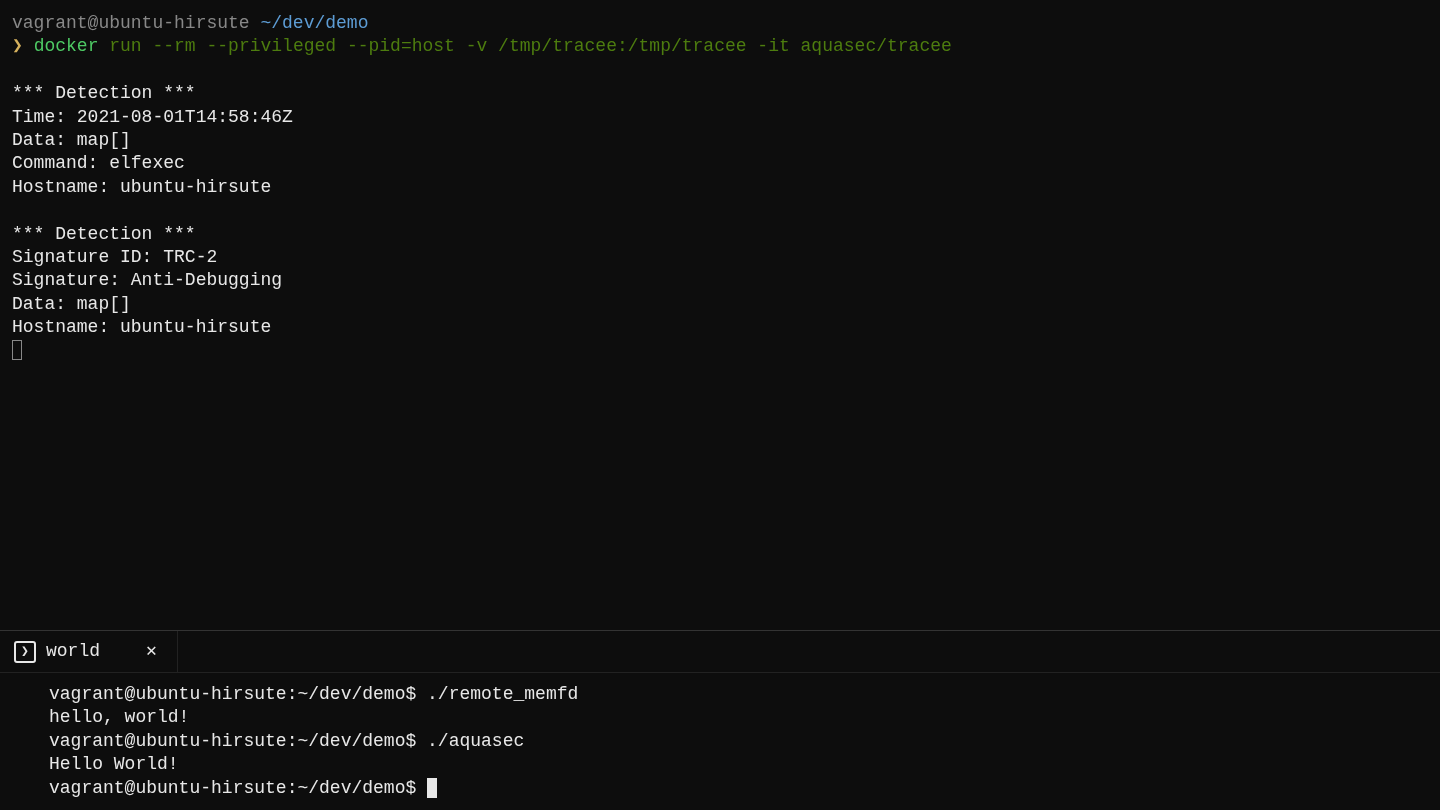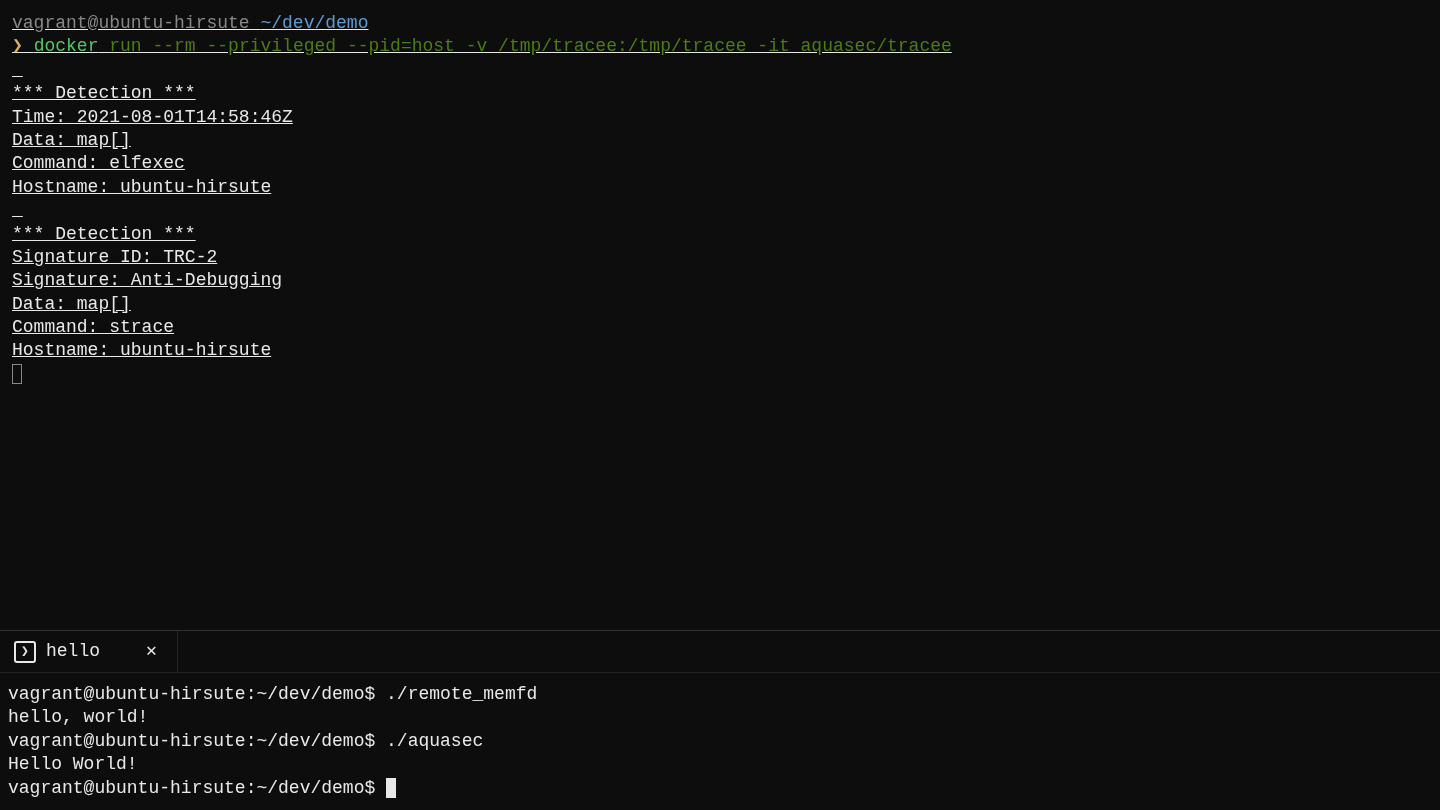--- a/index.html
+++ b/index.html
@@ -16,21 +16,20 @@
       width: 1440px;
       height: 810px;
       overflow: hidden;
       display: flex;
       flex-direction: column;
     }
     .top-terminal {
       flex: 1;
       padding: 12px;
       overflow: hidden;
-      text-decoration: underline;
     }
     .line {
       white-space: pre;
     }
     .prompt-user {
       color: #888888;
     }
     .prompt-path {
       color: #5d9cd4;
     }
@@ -102,52 +101,52 @@
       font-size: 18px;
     }
     .tab-close {
       margin-left: 30px;
       color: #e8e8e8;
       font-size: 18px;
       cursor: pointer;
       padding: 0 6px;
     }
     .bottom-terminal {
-      padding: 10px 8px;
+      padding: 10px 20px;
+      margin-left: 29px;
     }
   </style>
 </head>
 <body>
 
 <div class="top-terminal">
   <div class="line"><span class="prompt-user">vagrant@ubuntu-hirsute </span><span class="prompt-path">~/dev/demo</span></div>
   <div class="line"><span class="prompt-arrow">❯ </span><span class="cmd-docker">docker</span><span class="cmd-rest"> run --rm --privileged --pid=host -v /tmp/tracee:/tmp/tracee -it aquasec/tracee</span></div>
   <div class="line">&nbsp;</div>
   <div class="line output">*** Detection ***</div>
   <div class="line output">Time: 2021-08-01T14:58:46Z</div>
   <div class="line output">Data: map[]</div>
   <div class="line output">Command: elfexec</div>
   <div class="line output">Hostname: ubuntu-hirsute</div>
   <div class="line">&nbsp;</div>
   <div class="line output">*** Detection ***</div>
   <div class="line output">Signature ID: TRC-2</div>
   <div class="line output">Signature: Anti-Debugging</div>
   <div class="line output">Data: map[]</div>
-  <div class="line output">Command: strace</div>
   <div class="line output">Hostname: ubuntu-hirsute</div>
   <div class="line"><span class="cursor-outline"></span></div>
 </div>
 
 <div class="pane-divider"></div>
 
 <div class="bottom-pane">
   <div class="tab-bar">
     <div class="tab">
       <span class="tab-icon">❯</span>
-      <span class="tab-label">hello</span>
+      <span class="tab-label">world</span>
       <span class="tab-close">✕</span>
     </div>
   </div>
   <div class="bottom-terminal">
     <div class="line output"><span>vagrant@ubuntu-hirsute:~/dev/demo$ </span><span>./remote_memfd</span></div>
     <div class="line output">hello, world!</div>
     <div class="line output"><span>vagrant@ubuntu-hirsute:~/dev/demo$ </span><span>./aquasec</span></div>
     <div class="line output">Hello World!</div>
     <div class="line output"><span>vagrant@ubuntu-hirsute:~/dev/demo$ </span><span class="cursor-block"></span></div>
   </div>

